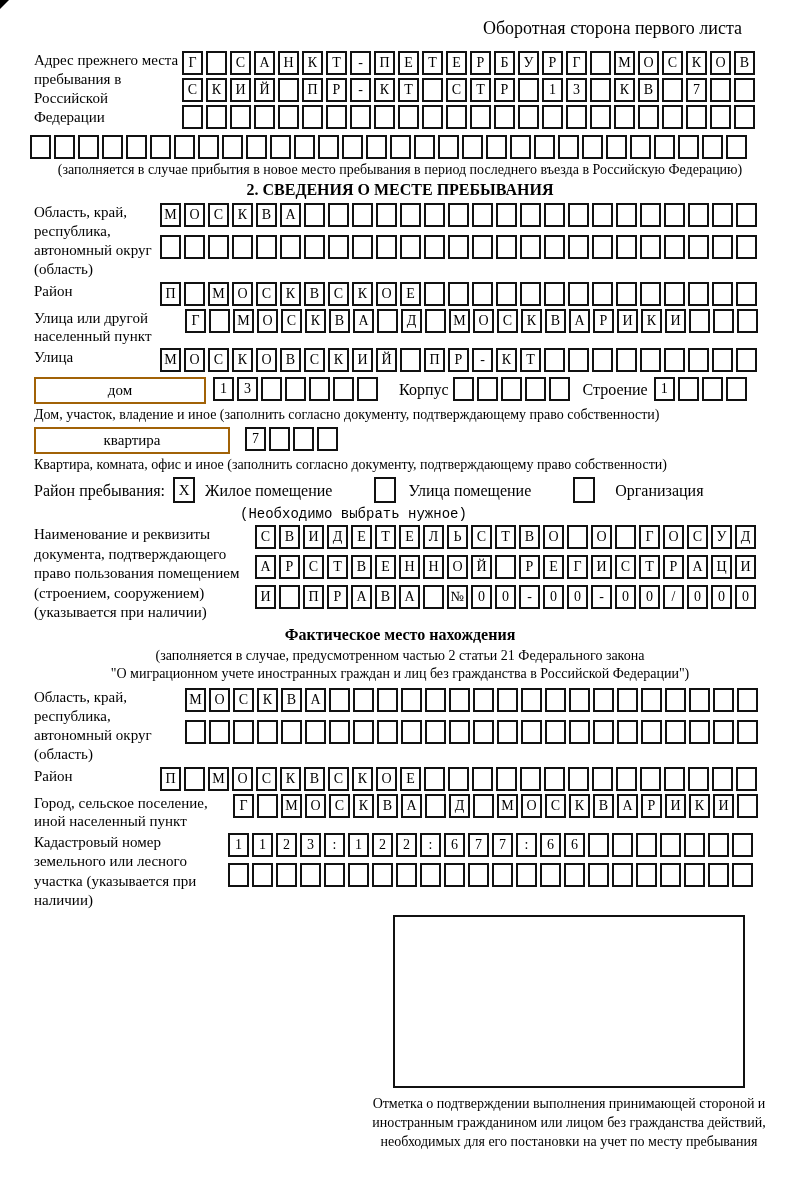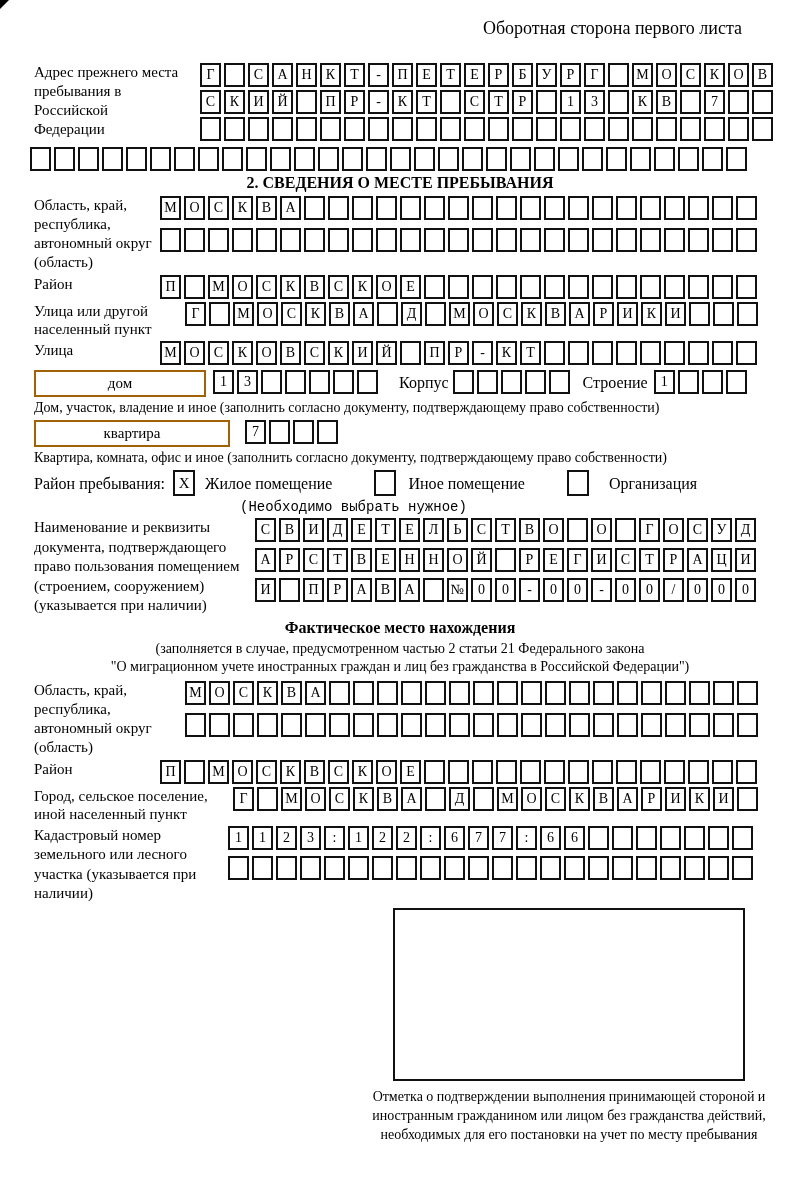--- a/index.html
+++ b/index.html
@@ -63,21 +63,21 @@
   .mb6{margin-bottom:6px;}
 </style>
 </head>
 <body>
 
 <div class="page">
   <div class="corner"></div>
 
   <div class="hdr">Оборотная сторона первого листа</div>
 
-  <div class="frow" style="margin-top:24px;gap:18px;">
+  <div class="frow" style="margin-top:12px;">
     <div class="lbl w148">Адрес прежнего места пребывания в Российской Федерации</div>
     <div class="stack">
       <div class="cells">
           <span class="cell">Г</span>
           <span class="cell"></span>
           <span class="cell">С</span>
           <span class="cell">А</span>
           <span class="cell">Н</span>
           <span class="cell">К</span>
           <span class="cell">Т</span>
@@ -178,20 +178,21 @@
       <span class="cell"></span>
       <span class="cell"></span>
       <span class="cell"></span>
       <span class="cell"></span>
       <span class="cell"></span>
       <span class="cell"></span>
       <span class="cell"></span>
       <span class="cell"></span>
       <span class="cell"></span>
     </div>
+  <div class="note center">(заполняется в случае прибытия в новое место пребывания в период последнего въезда в Российскую Федерацию)</div>
 
   <div class="sec-title">2. СВЕДЕНИЯ О МЕСТЕ ПРЕБЫВАНИЯ</div>
 
   <div class="frow">
     <div class="lbl w126">Область, край, республика, автономный округ (область)</div>
     <div class="stack gap8">
       <div class="cells">
           <span class="cell">М</span>
           <span class="cell">О</span>
           <span class="cell">С</span>
@@ -378,21 +379,21 @@
         <span class="cell"></span>
       </div>
   </div>
   <div class="note">Квартира, комната, офис и иное (заполнить согласно документу, подтверждающему право собственности)</div>
 
   <div class="frow stay">
     <div class="inline-lbl">Район пребывания:</div>
     <span class="cb m1">X</span>
     <div class="inline-lbl">Жилое помещение</div>
     <span class="cb m2"></span>
-    <div class="inline-lbl">Иное помещение</div>
+    <div class="inline-lbl">Улица помещение</div>
     <span class="cb m3"></span>
     <div class="inline-lbl">Организация</div>
   </div>
   <div class="note choose">(Необходимо выбрать нужное)</div>
 
   <div class="frow" style="margin-top:3px;">
     <div class="lbl w221">Наименование и реквизиты документа, подтверждающего право пользования помещением (строением, сооружением) (указывается при наличии)</div>
     <div class="stack gap6">
       <div class="cells">
           <span class="cell">С</span>

